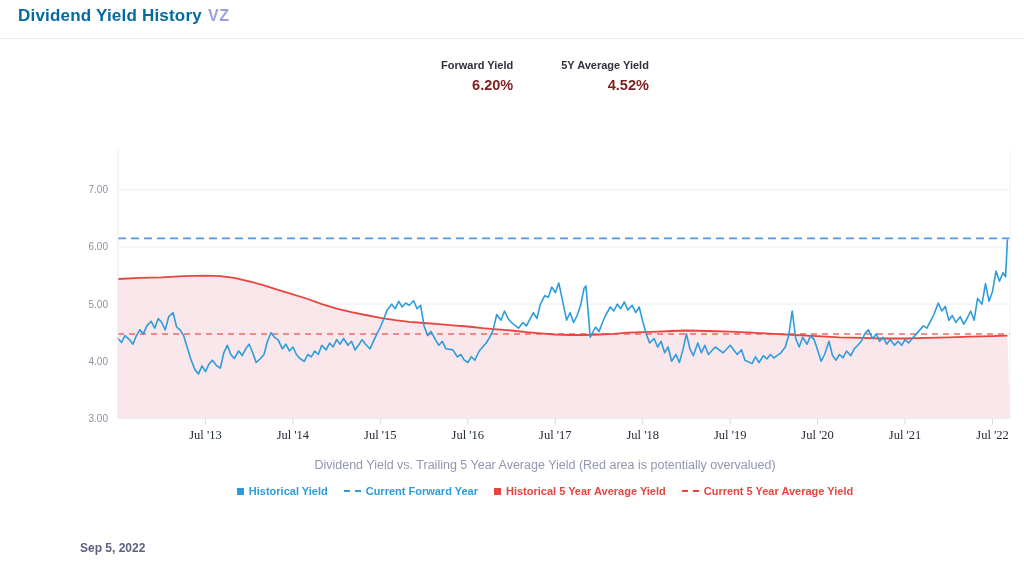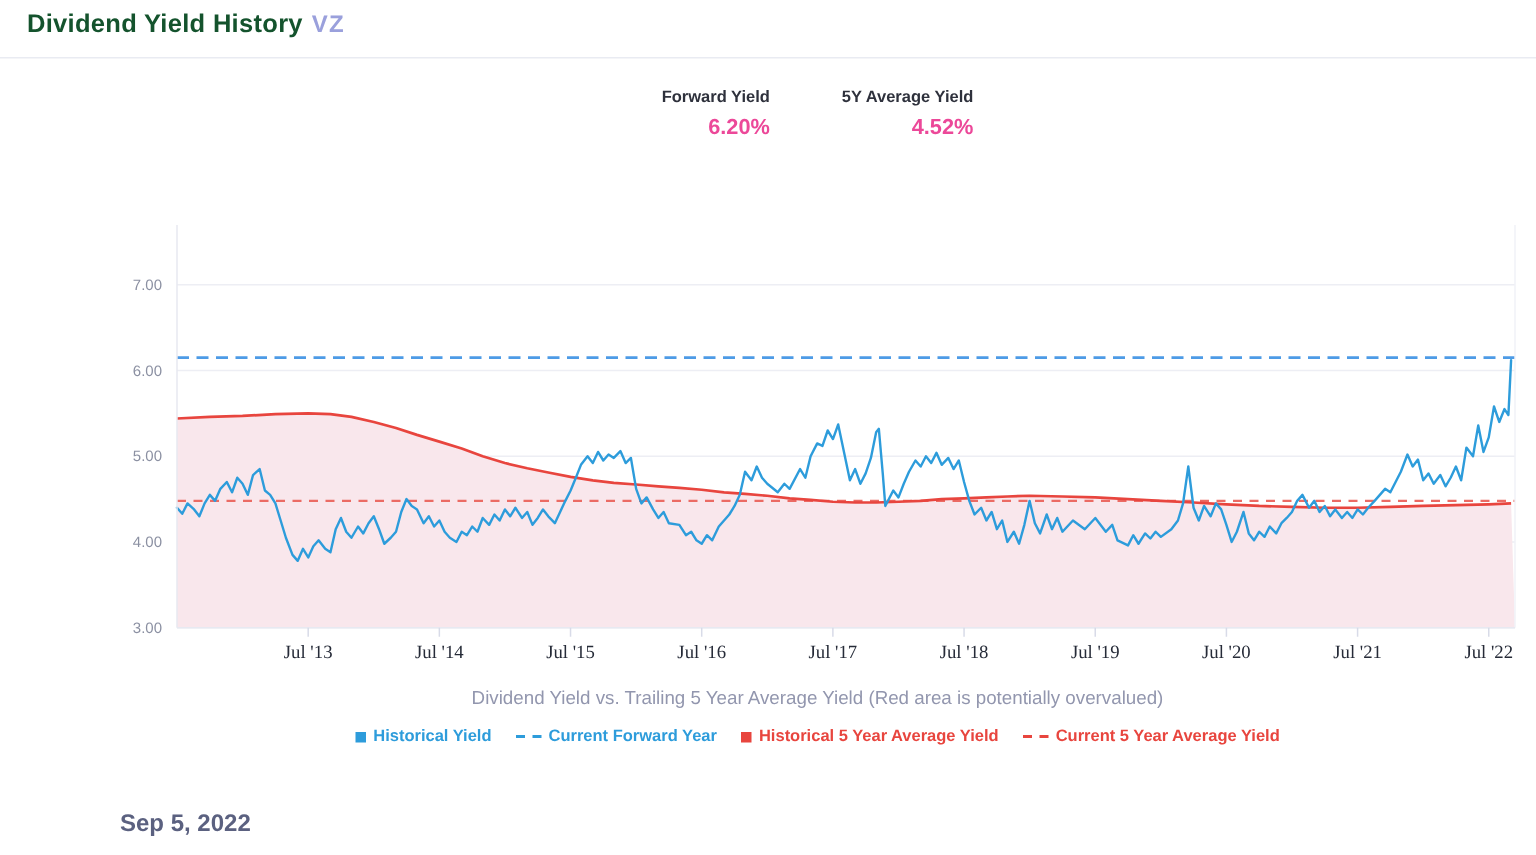--- a/index.html
+++ b/index.html
@@ -1,49 +1,49 @@
 <!DOCTYPE html>
 <html><head>
 <meta charset="utf-8">
 <style>
   html,body{margin:0;padding:0;background:#ffffff;}
   body{font-family:"Liberation Sans","DejaVu Sans",sans-serif;-webkit-font-smoothing:antialiased;}
   #app{position:relative;width:1024px;height:570px;background:#ffffff;overflow:hidden;}
 
   
   .hdr{position:absolute;top:6px;left:18px;white-space:nowrap;}
-  .hdr .ttl{font-size:17px;font-weight:700;color:#14532d;letter-spacing:.2px;}
+  .hdr .ttl{font-size:17px;font-weight:700;color:#0369a1;letter-spacing:.2px;}
   .hdr .tkr{font-size:16px;font-weight:600;color:#9aa0dc;letter-spacing:.8px;margin-left:6px;}
   .divider{position:absolute;top:38px;left:0;right:0;height:1px;background:#e9ebf2;}
 
   
   .stats{position:absolute;top:58px;left:0;right:0;display:flex;justify-content:center;gap:48px;transform:translateX(33px);}
   .stat-col{text-align:right;}
   .stat-label{font-size:11px;font-weight:600;color:#2e313c;line-height:15px;}
-  .stat-value{font-size:14.5px;font-weight:700;color:#ec4899;margin-top:3px;line-height:18px;}
+  .stat-value{font-size:14.5px;font-weight:700;color:#7f1d1d;margin-top:3px;line-height:18px;}
   .stat-above{font-size:14.5px;font-weight:700;color:#1fc2a1;margin-top:3px;line-height:18px;}
   .stat-sub{font-size:10.5px;font-weight:600;color:#2e313c;margin-top:2px;line-height:14px;}
 
   
   .chart-wrap{position:absolute;top:150px;left:0;width:1024px;height:300px;}
   .chart-wrap svg{display:block;}
 
   
   .caption{position:absolute;top:458px;left:0;right:0;text-align:center;font-size:12.5px;font-weight:500;color:#9296ae;transform:translateX(33px);}
   .legend{position:absolute;top:485px;left:0;right:0;display:flex;justify-content:center;align-items:center;gap:16px;transform:translateX(33px);}
   .lg-item{display:flex;align-items:center;font-size:11px;font-weight:600;white-space:nowrap;}
   .lg-item.blue{color:#2d9cdb;}
   .lg-item.red{color:#e8453e;}
   .lg-sq{display:inline-block;width:7px;height:7px;margin-right:5px;}
   .lg-sq.blue{background:#2d9cdb;}
   .lg-sq.red{background:#e8453e;}
   .lg-dash{display:inline-block;width:17px;height:0;border-top:2px dashed currentColor;margin-right:5px;}
 
   
-  .footer-date{position:absolute;top:541px;left:80px;font-size:16px;font-weight:700;color:#5b6180;text-align:right;}
+  .footer-date{position:absolute;top:541px;left:80px;font-size:12px;font-weight:700;color:#5b6180;text-align:right;}
 </style>
 </head>
 <body>
 
 <div id="app">
 
   <div class="hdr">
     <span class="ttl">Dividend Yield History</span><span class="tkr">VZ</span>
   </div>
   <div class="divider"></div>

